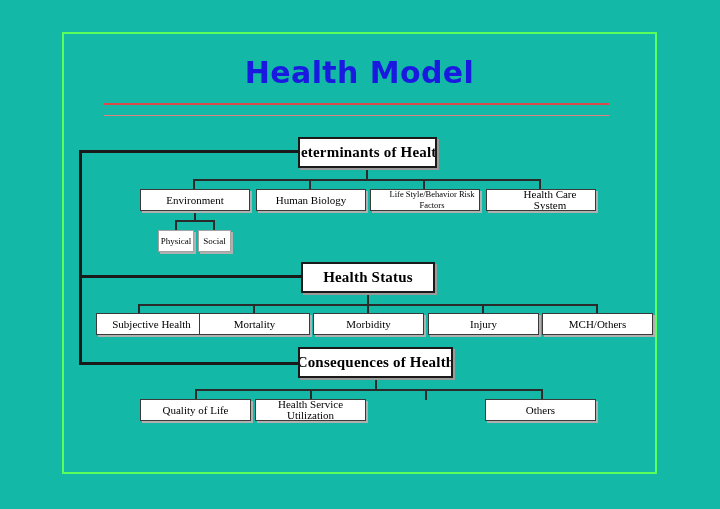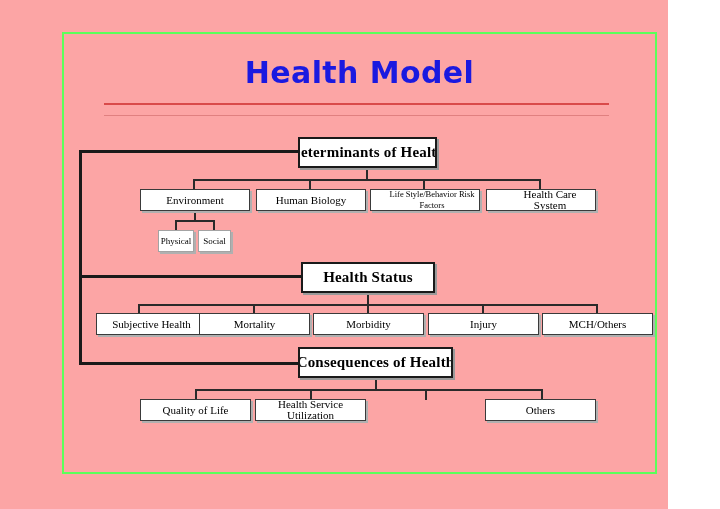--- a/index.html
+++ b/index.html
@@ -8,23 +8,23 @@
     background: #ffffff;
   }
   body {
     width: 720px;
     height: 509px;
     font-family: "Liberation Serif", serif;
     overflow: hidden;
   }
   #slide {
     position: relative;
-    width: 668px;
+    width: 720px;
     height: 509px;
-    background: #fca5a5;
+    background: #14b8a6;
   }
   
   .slide-frame {
     position: absolute;
     left: 62px;
     top: 32px;
     width: 595px;
     height: 442px;
     border: 2px solid #5aff5a;
     box-sizing: border-box;

